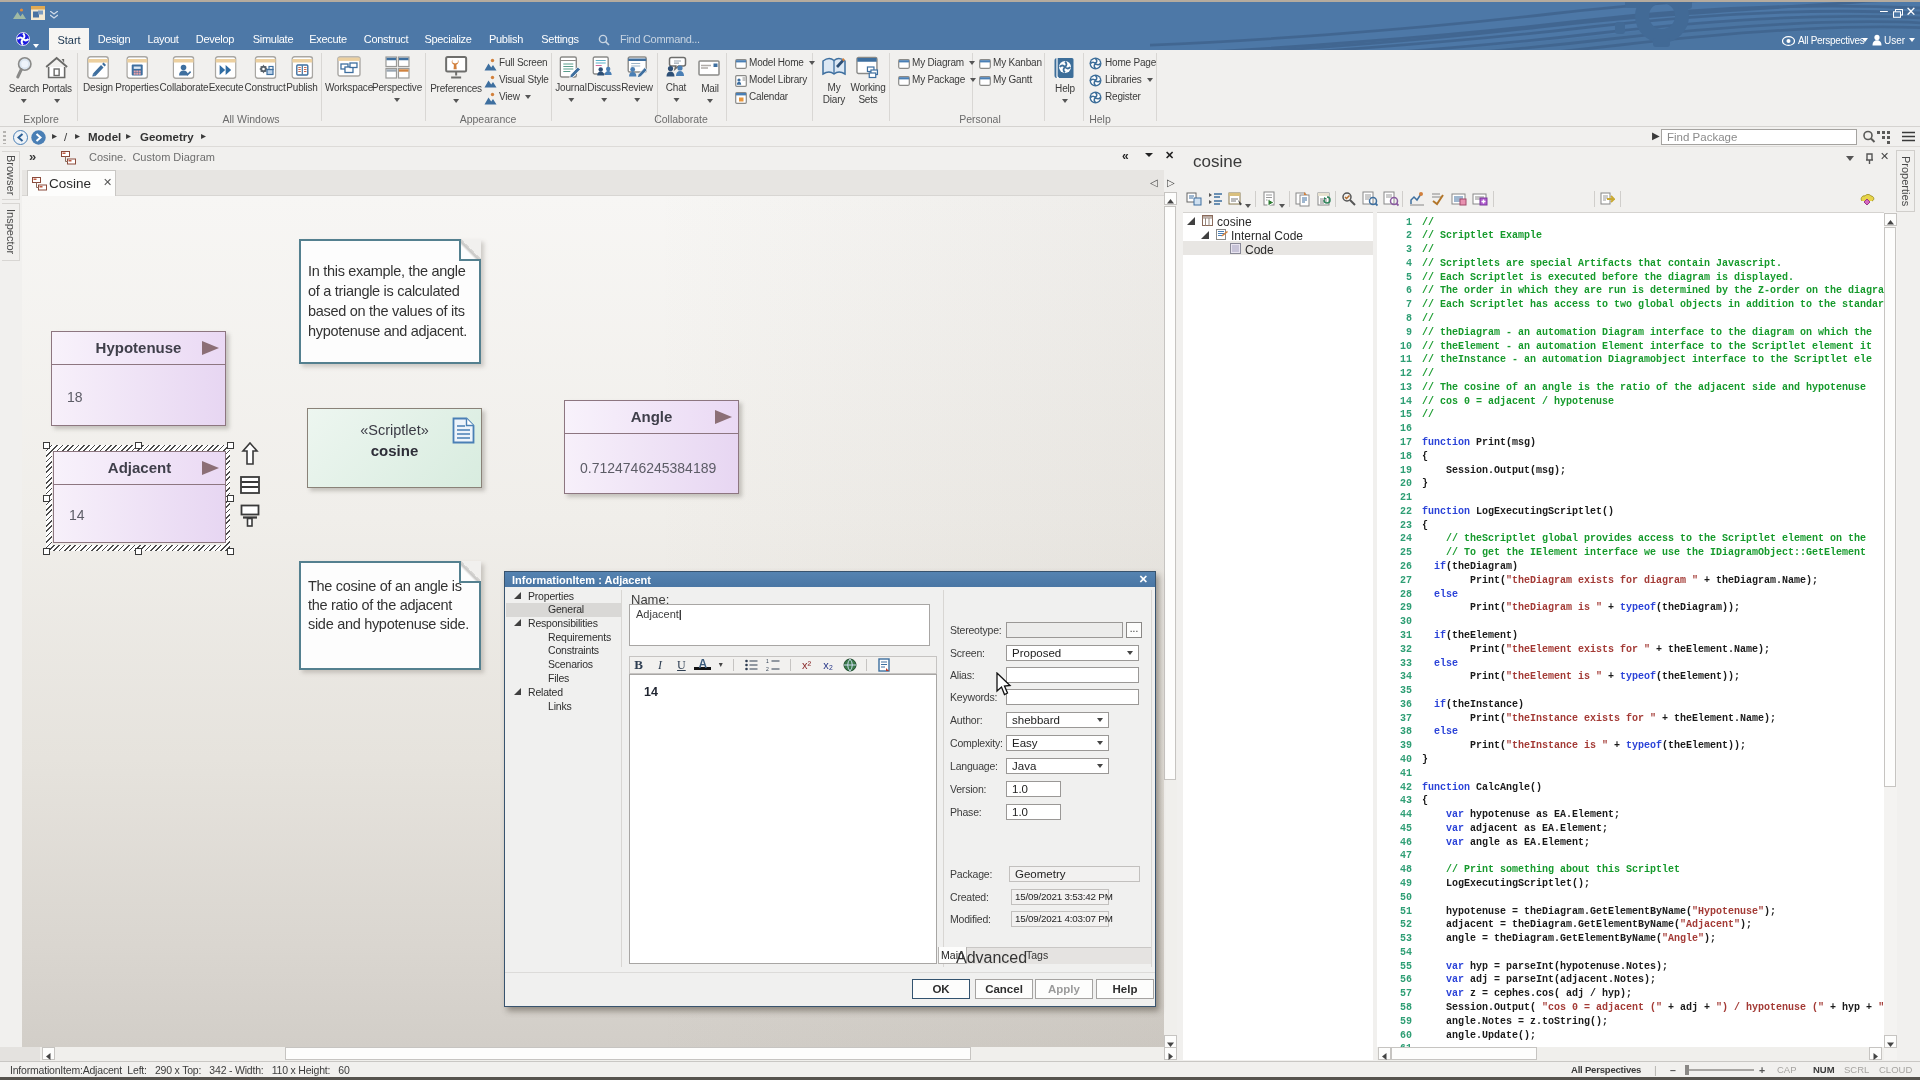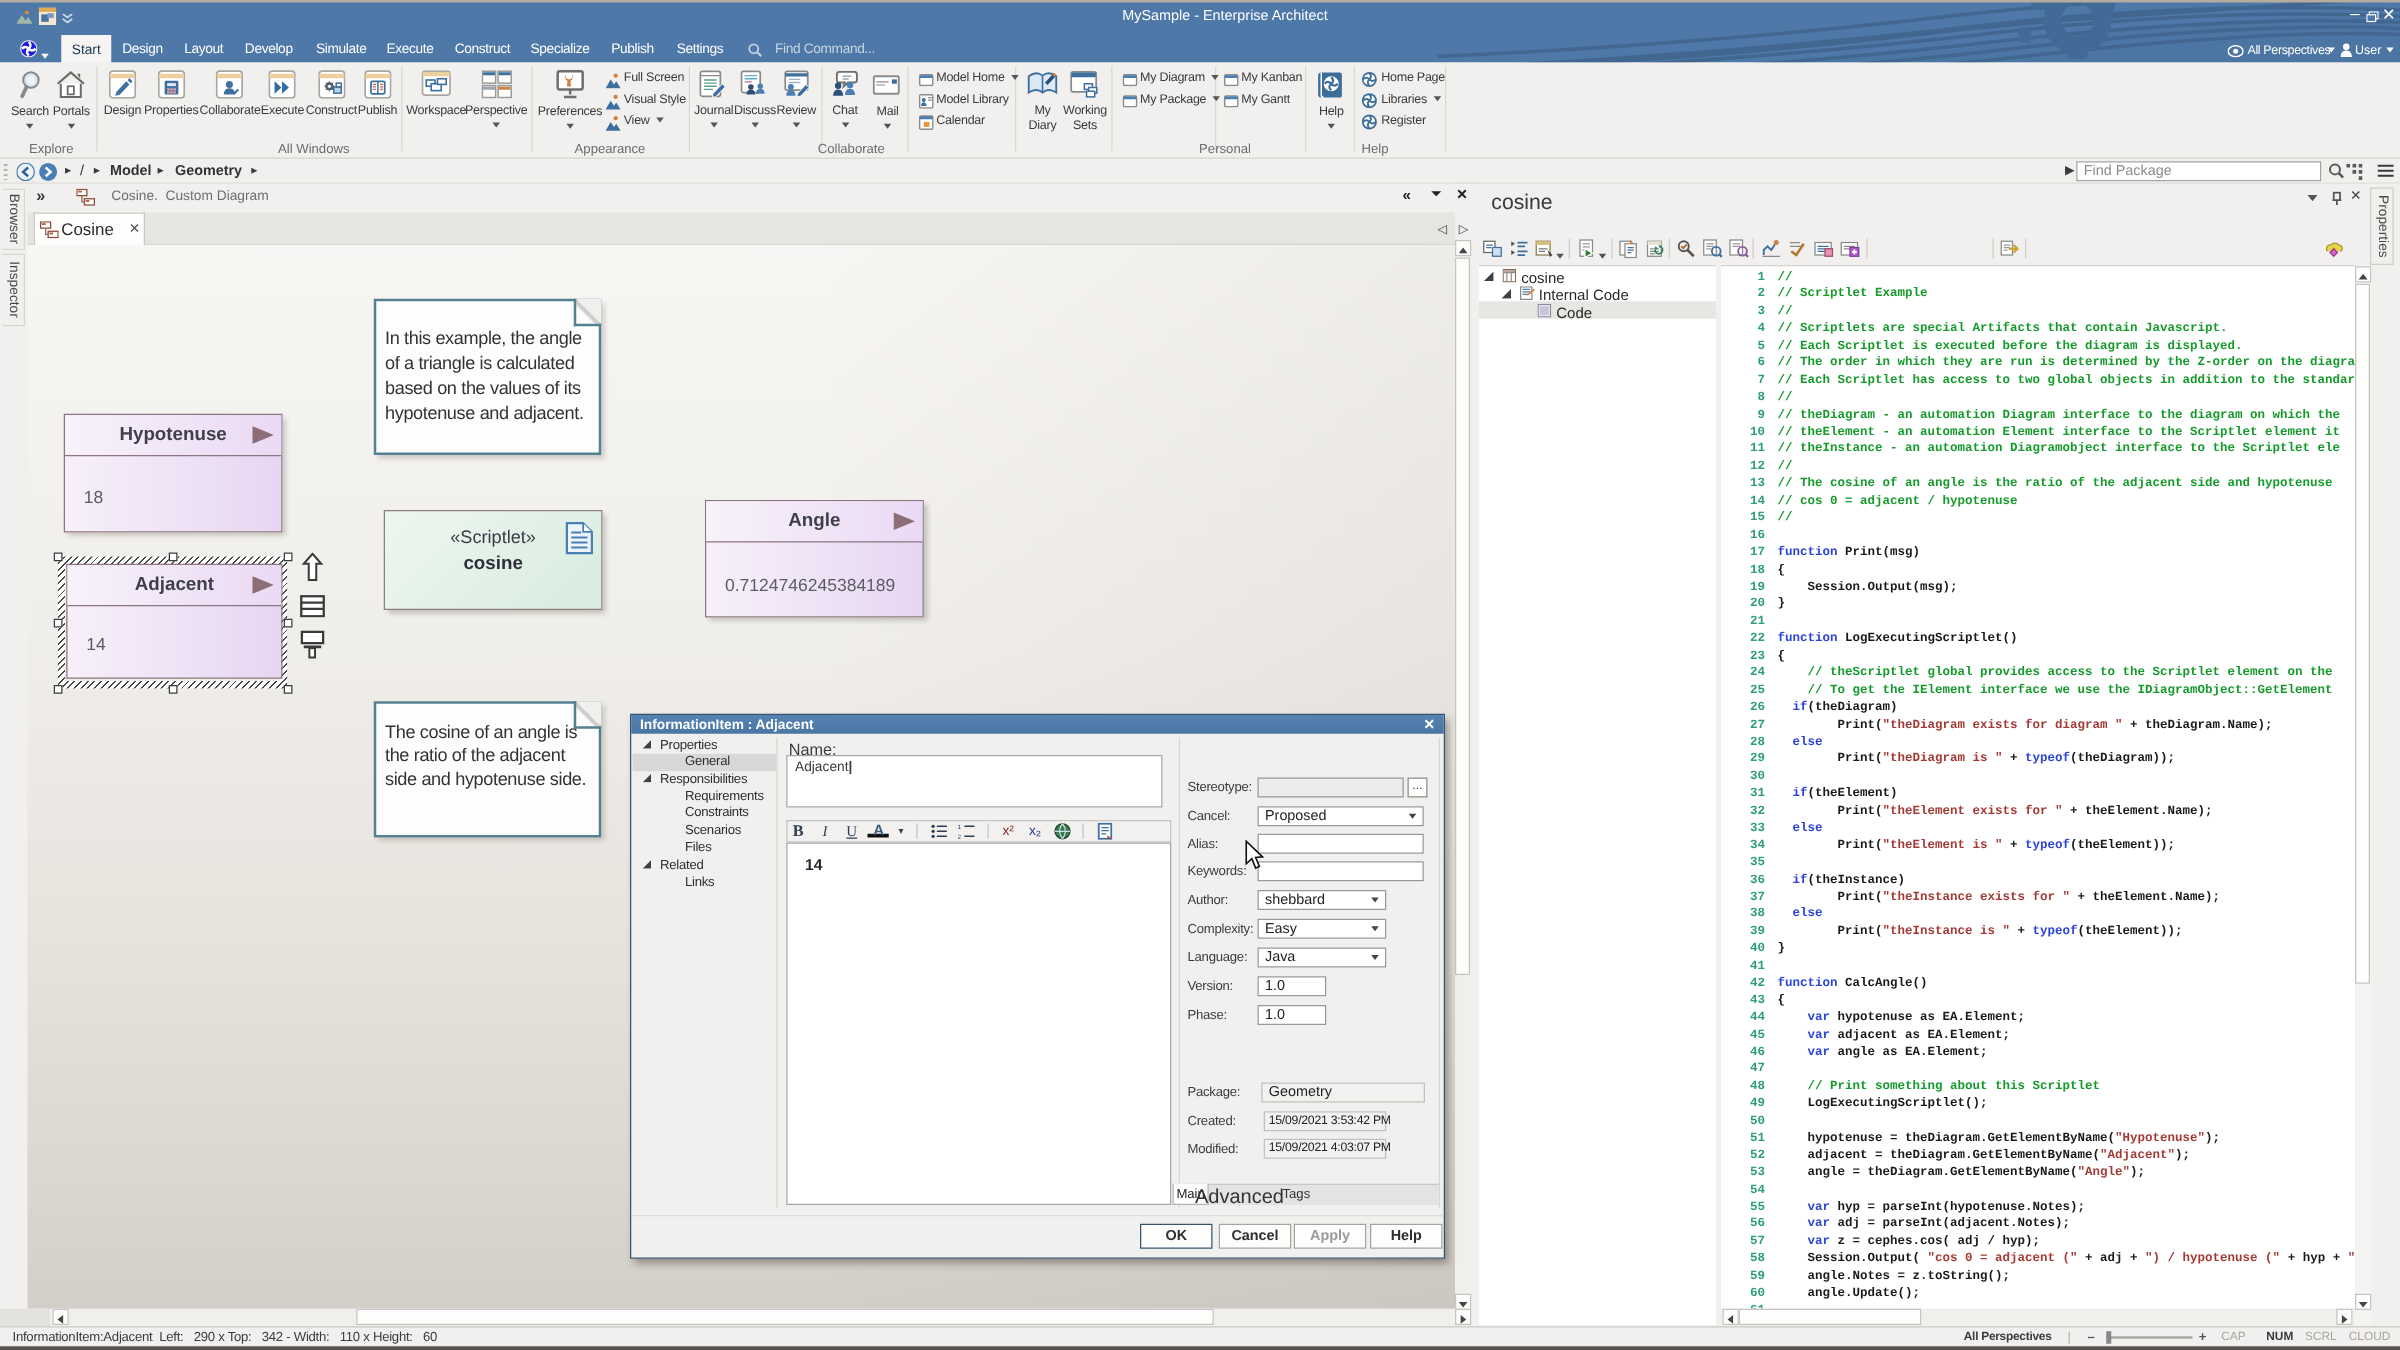--- a/index.html
+++ b/index.html
@@ -132,21 +132,20 @@
     <svg class="abs" style="left:31px;top:6px;width:14px;height:14px" viewBox="0 0 14 14">
       <rect x="0" y="0" width="14" height="14" fill="#f5e9d2"></rect>
       <rect x="0" y="0" width="14" height="3.5" fill="#e0a953"></rect>
       <rect x="2" y="5.5" width="6" height="6" fill="#4972a2"></rect>
       <rect x="7" y="4.5" width="5" height="4" fill="#7d9cc0"></rect>
     </svg>
     <svg class="abs" style="left:50px;top:11px" width="8" height="8" viewBox="0 0 8 8">
         <path d="M0,0 L4,3 L8,0" fill="none" stroke="#cfdae8" stroke-width="1.3"></path>
         <path d="M0,4 L4,7 L8,4" fill="none" stroke="#cfdae8" stroke-width="1.3"></path>
       </svg>
-    <div class="abs" id="apptitle">MySample - Enterprise Architect</div>
     <div class="abs winbtn" style="left:1877px;top:2px;width:14px;text-align:center;font-size:14px">–</div>
     <svg class="abs" style="left:1893px;top:9px;width:10px;height:9px" viewBox="0 0 10 9">
       <rect x="2.5" y="0.5" width="7" height="5.5" fill="none" stroke="#fff"></rect>
       <rect x="0.5" y="2.8" width="7" height="5.5" fill="#4d78a7" stroke="#fff"></rect>
     </svg>
     <div class="abs winbtn" style="left:1904px;top:4px;width:14px;text-align:center;font-size:13px">✕</div>
     <svg class="abs" style="left:1782px;top:36px" width="13" height="10" viewBox="0 0 13 10">
       <ellipse cx="6.5" cy="5" rx="6" ry="4.4" fill="none" stroke="#fff" stroke-width="1.2"></ellipse>
       <circle cx="6.5" cy="5" r="2" fill="#fff"></circle>
     </svg>
@@ -908,21 +907,21 @@
 
     <div class="abs" style="left:124px;top:102px;width:308px;height:290px;background:#fff;border:1px solid #a8a6a4">
       <div class="abs" style="left:14px;top:10px;font-size:12.5px;font-weight:bold;color:#1f2430">14</div>
     </div>
 
     <div class="abs" style="left:438px;top:18px;width:1px;height:377px;background:#d8d6d3"></div>
     <div class="abs" style="left:646px;top:18px;width:1px;height:377px;background:#d8d6d3"></div>
     <div class="dlbl" style="left:445px;top:50px">Stereotype:</div>
     <div class="dinp" style="left:501px;top:50px;width:117px;background:#ececeb"></div>
     <div class="abs" style="left:621px;top:50px;width:16px;height:16px;background:#fdfdfc;border:1px solid #8a8886;text-align:center;line-height:12px;font-size:10px;color:#333">...</div>
-    <div class="dlbl" style="left:445px;top:73px">Cancel:</div>
+    <div class="dlbl" style="left:445px;top:73px">Screen:</div>
     <div class="dinp" style="left:501px;top:73px;width:133px">Proposed<span class="ddr"></span></div>
     <div class="dlbl" style="left:445px;top:95px">Alias:</div>
     <div class="dinp" style="left:501px;top:95px;width:133px"></div>
     <div class="dlbl" style="left:445px;top:117px">Keywords:</div>
     <div class="dinp" style="left:501px;top:117px;width:133px"></div>
     <div class="dlbl" style="left:445px;top:140px">Author:</div>
     <div class="dinp" style="left:501px;top:140px;width:103px">shebbard<span class="ddr"></span></div>
     <div class="dlbl" style="left:445px;top:163px">Complexity:</div>
     <div class="dinp" style="left:501px;top:163px;width:103px">Easy<span class="ddr"></span></div>
     <div class="dlbl" style="left:445px;top:186px">Language:</div>

